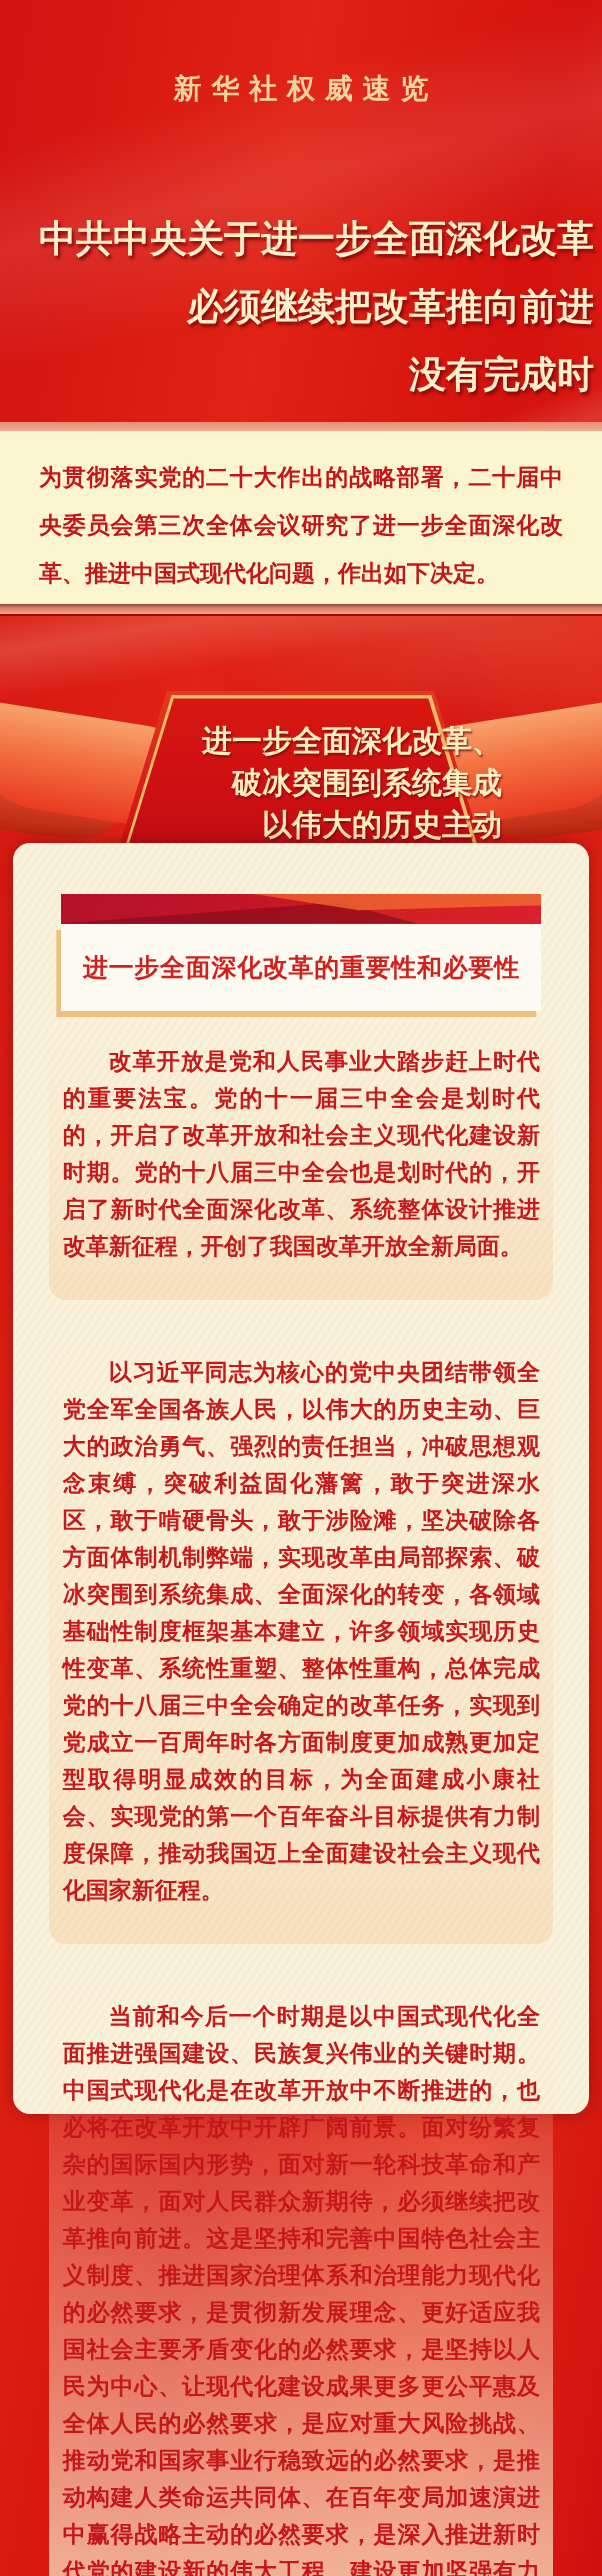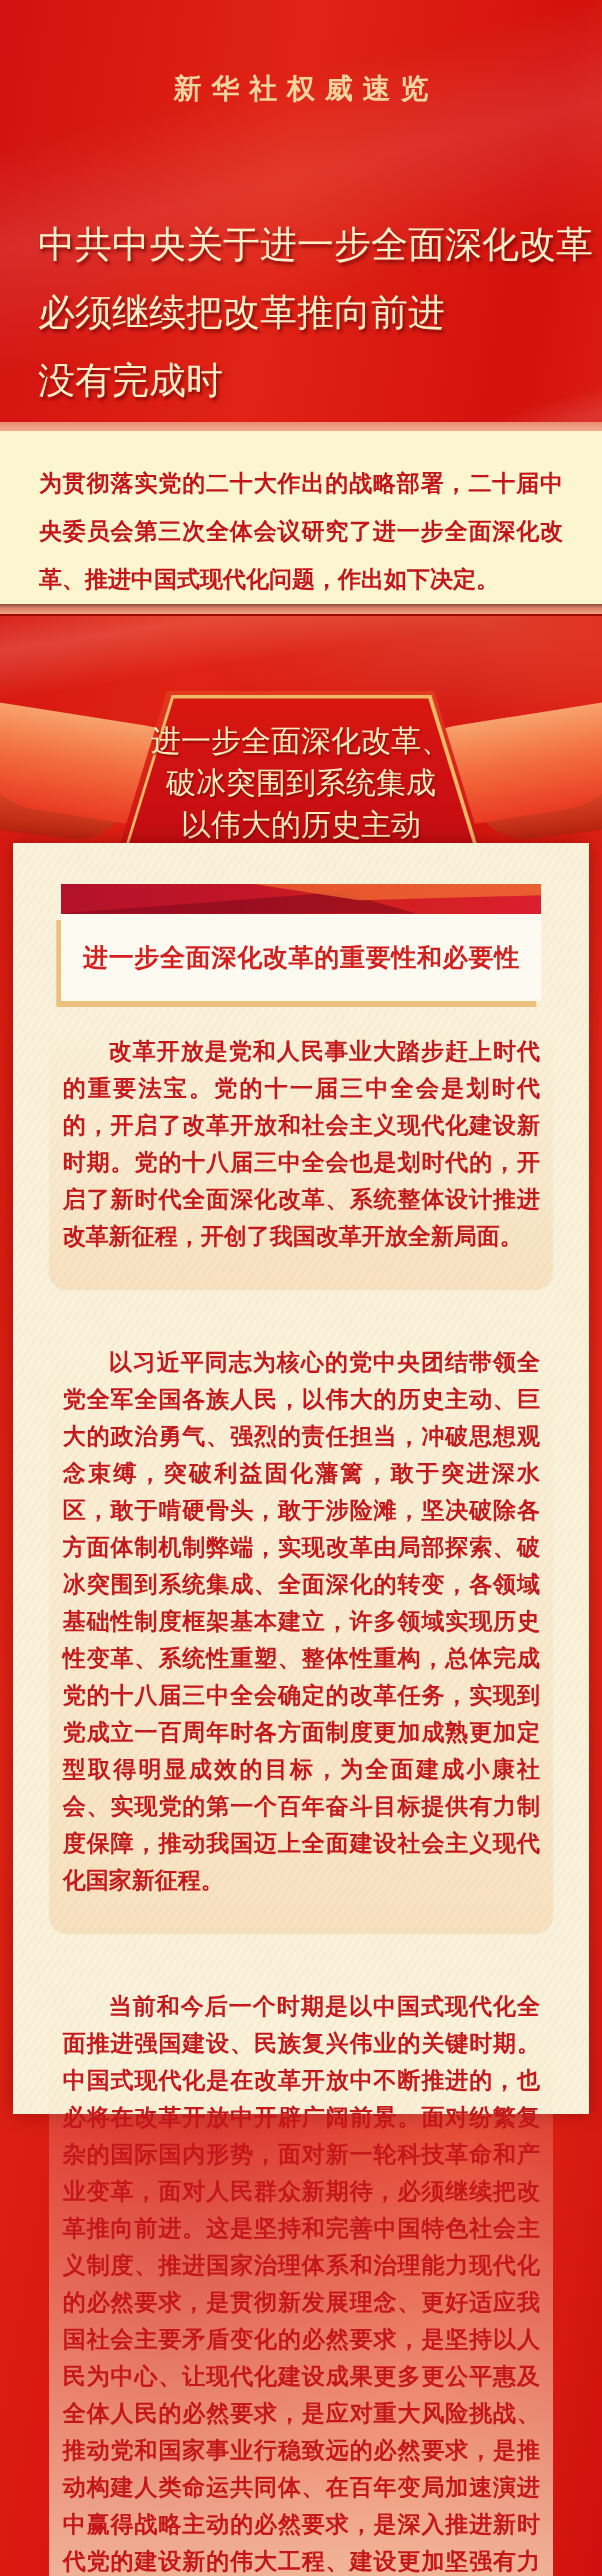--- a/index.html
+++ b/index.html
@@ -17,32 +17,32 @@
   .s2{left:-54px;top:549px;width:770px;height:100px;transform:rotate(-9deg);
       background:linear-gradient(180deg,transparent,rgba(255,230,200,.20) 50%,transparent);}
   .s3{left:201px;top:428px;width:536px;height:60px;transform:rotate(-18deg);
       background:linear-gradient(180deg,transparent,rgba(255,255,255,.12),transparent);}
 
   .masthead{
     position:absolute;left:0;top:70px;width:100%;text-align:center;
     font-size:28px;font-weight:700;color:#f2d59e;letter-spacing:.35em;text-indent:.35em;
   }
   .main-title{
-    position:absolute;left:20px;top:193px;width:562px;margin:18px;text-align:left;
-    font-size:37px;line-height:68px;font-weight:400;color:#fcf0ca;
+    position:absolute;left:20px;top:193px;width:562px;margin:12px;text-align:right;
+    font-size:37px;line-height:68px;font-weight:700;color:#fcf0ca;
     text-shadow:2px 3.3px 3.3px rgba(118,8,8,.9);
   }
   .main-title .tl{display:block;}
 
   
   .intro-box{position:absolute;left:0;top:422px;width:602px;}
   .intro-top{height:9.4px;background:linear-gradient(180deg,#e98d74,#f4ab8e);}
   .intro-body{
     height:173px;background:#fbf5d0;overflow:hidden;
-    padding:29px 39px 0;box-sizing:border-box;
+    padding:23px 39px 0;box-sizing:border-box;
   }
   .intro-body p{
     margin:0;font-size:23px;line-height:48px;font-weight:700;color:#c4161a;
     text-align:justify;
   }
   .intro-bottom{height:10px;background:linear-gradient(180deg,#8a4a3a 0%,#d98166 40%,#f2a285 100%);
     border-bottom:2.7px solid #9c0a06;}
 
   
   .ribbon{position:absolute;left:0;top:683px;width:602px;height:161px;}
@@ -57,31 +57,32 @@
   .rc-outer{left:120px;top:8px;width:361px;height:153px;
     clip-path:polygon(13% 0,87% 0,100% 100%,0 100%);
     background:linear-gradient(180deg,#e23a1f,#cf1013);}
   .rc-gold{left:126px;top:12px;width:351px;height:149px;
     clip-path:polygon(13% 0,87% 0,100% 100%,0 100%);
     background:#ecba67;}
   .rc-inner{left:129px;top:15.4px;width:344px;height:145px;
     clip-path:polygon(13% 0,87% 0,100% 100%,0 100%);
     background:linear-gradient(180deg,#d8180f 0%,#cf1013 55%,#c30d12 100%);}
   .ribbon-title{
-    position:absolute;left:100px;top:37px;width:402px;margin:0;text-align:center;
-    font-size:30px;line-height:42px;font-weight:400;color:#fceebf;
+    position:absolute;left:100px;top:37px;width:402px;margin:0;text-align:right;
+    font-size:30px;line-height:42px;font-weight:700;color:#fceebf;
     text-shadow:1.3px 2px 2px rgba(122,10,10,.8);
   }
   .ribbon-title .rl{display:block;}
 
   
   .panel{
     position:absolute;left:13.4px;top:843px;width:576px;height:1271px;box-sizing:border-box;
-    padding:8px 36px;background:#faf3dc;
+    padding:18px 36px;background:#faf3dc;
     box-shadow:0 0 17.4px rgba(90,0,0,.45);
+    border-radius:17px;
   }
   .panel::before{content:"";position:absolute;inset:0;pointer-events:none;
     background:repeating-linear-gradient(125deg,rgba(205,140,110,.05) 0 3.3px,rgba(255,255,255,0) 3.3px 6.7px);}
   .heading-box{position:relative;margin:33px 12px 0;}
   .hb-banner{height:29.5px;position:relative;overflow:hidden;
     background:linear-gradient(105deg,#b3122a 0%,#c21527 38%,#d12020 62%,#da1f2e 100%);}
   .hb-banner::before{content:"";position:absolute;inset:0;
     clip-path:polygon(0 100%,58% 28%,74% 100%);background:rgba(122,8,28,.55);}
   .hb-banner::after{content:"";position:absolute;inset:0;
     clip-path:polygon(40% 0,100% 0,100% 38%,62% 55%);background:linear-gradient(90deg,#e8542b,#ef6a31);opacity:.85;}

